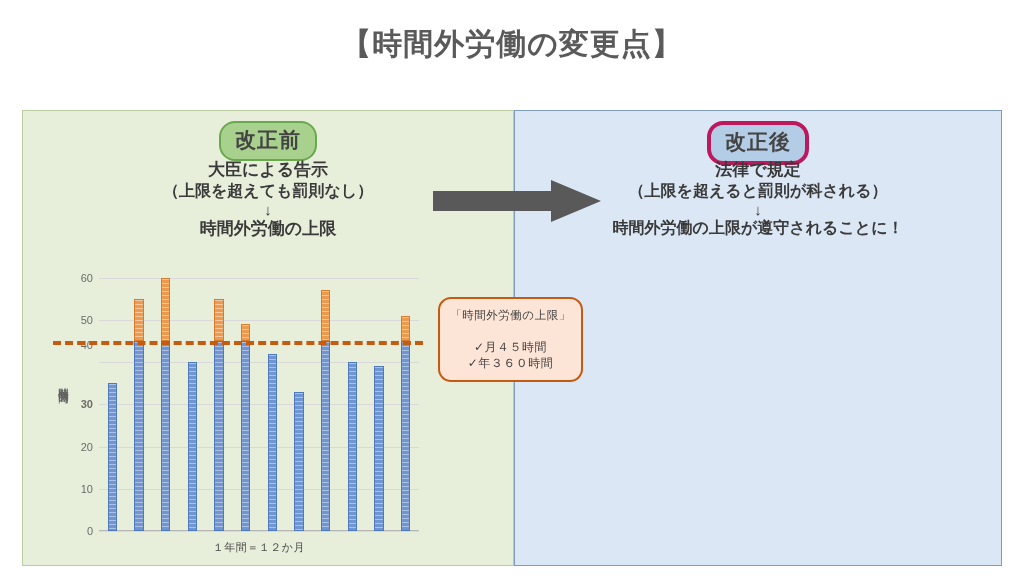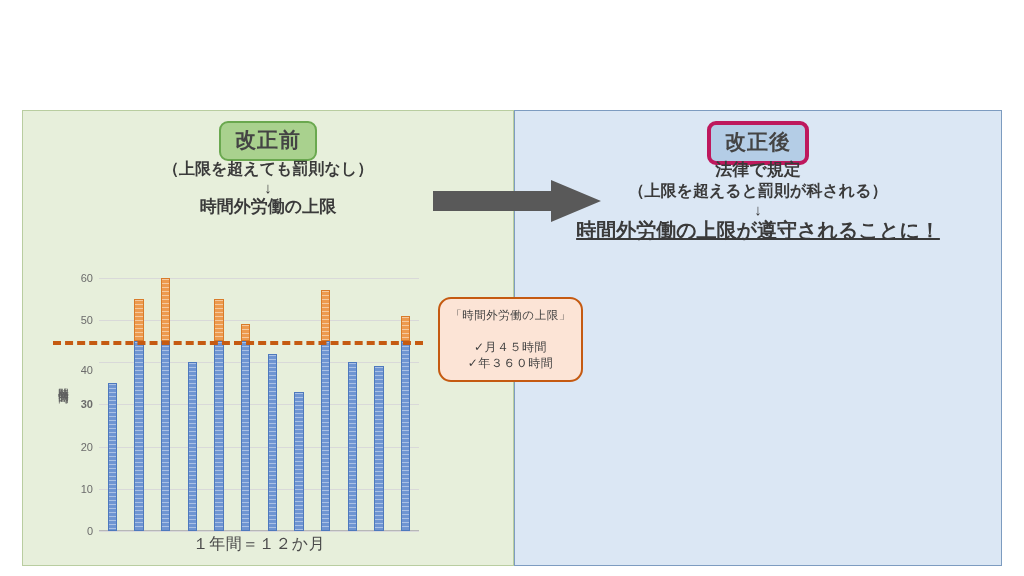--- a/index.html
+++ b/index.html
@@ -21,39 +21,39 @@
 
   
   .panel { position: absolute; top: 110px; height: 456px; }
   .panel-left  { left: 22px;  width: 492px; background: #e7efdb; border: 1px solid #b9cda0; }
   .panel-right { left: 514px; width: 488px; background: #dbe7f4; border: 1px solid #7d9cc0; }
 
   
   .badge {
     position: absolute; top: 10px;
     padding: 3px 14px 5px 14px;
-    border-radius: 9px;
+    border-radius: 16px;
     font-size: 21px; font-weight: bold; color: #444;
     letter-spacing: 1px;
     white-space: nowrap;
   }
   .badge-before { left: 50%; transform: translateX(-50%); background: #a9d18e; border: 2px solid #6aa84f; }
   .badge-after  { left: 50%; transform: translateX(-50%); background: #b4cde6; border: 4px solid #be185d; }
 
   
   .head-block {
     position: absolute; top: 48px; left: 0; width: 100%;
     text-align: center; color: #3a3a3a; font-weight: bold;
     line-height: 1.28;
   }
   .head-line-1 { font-size: 17px; }
   .head-line-2 { font-size: 16px; }
   .head-arrow  { font-size: 15px; line-height: 1.0; margin: 1px 0 1px 0; }
   .head-line-3 { font-size: 17px; }
-  .panel-right .head-line-3 { font-size: 20px; text-decoration: underline; }
+  .panel-right .head-line-3 { font-size: 16px; }
 
   
   .big-arrow {
     position: absolute; left: 433px; top: 180px;
     width: 168px; height: 42px;
   }
 
   
   .chart { position: absolute; }
   .chart-left  { left: 30px;  top: 150px; width: 370px; height: 300px; }
@@ -73,21 +73,21 @@
   .ytick {
     position: absolute; right: calc(100% + 6px);
     transform: translateY(-50%);
     font-size: 11px; color: #6b6b6b; white-space: nowrap;
   }
   .axis-base {
     position: absolute; left: 0; right: 0; bottom: 0; height: 1px; background: #b7b7b7;
   }
   .x-axis-title {
     position: absolute; left: 0; right: 0; bottom: -24px;
-    text-align: center; font-size: 16px; color: #4a4a4a; letter-spacing: .5px;
+    text-align: center; font-size: 11px; color: #4a4a4a; letter-spacing: .5px;
   }
   .barwrap { position: absolute; bottom: 0; }
   .bar-blue {
     position: absolute; bottom: 0; left: 0; right: 0;
     background:
       repeating-linear-gradient(to bottom,
         rgba(255,255,255,.42) 0px, rgba(255,255,255,.42) 1px,
         rgba(255,255,255,0) 1px, rgba(255,255,255,0) 4px),
       #6f95d2;
     border: 1px solid #4e79bd;
@@ -118,44 +118,46 @@
     color: #3f3f3f;
   }
   .callout-title { font-size: 11.5px; letter-spacing: .5px; margin-bottom: 16px; }
   .callout-item  { font-size: 12px; letter-spacing: .5px; line-height: 1.35; }
 </style>
 </head>
 <body>
 
 <div id="root">
 
+  <div class="title">【時間外労働の変更点】</div>
 
   <div class="panel panel-left">
     <div class="badge badge-before">改正前</div>
     <div class="head-block">
+      <div class="head-line-1">大臣による告示</div>
       <div class="head-line-2">（上限を超えても罰則なし）</div>
       <div class="head-arrow">↓</div>
       <div class="head-line-3">時間外労働の上限</div>
     </div>
 
     <div class="chart chart-left">
       <div class="y-axis-title">時間外労働時間</div>
       <div class="plot" id="plot-left">
         <div class="axis-base"></div>
         <div class="x-axis-title">１年間＝１２か月</div>
       <div class="gridline" style="top: 266px;"></div>
           <div class="ytick" style="top: 266px;">0</div>
           <div class="gridline" style="top: 223.778px;"></div>
           <div class="ytick" style="top: 223.778px;">10</div>
           <div class="gridline" style="top: 181.556px;"></div>
           <div class="ytick" style="top: 181.556px;">20</div>
           <div class="gridline" style="top: 139.333px;"></div>
           <div class="ytick" style="top: 139.333px; font-weight: bold;">30</div>
           <div class="gridline" style="top: 97.1111px;"></div>
-          <div class="ytick" style="top: 105px; text-align: right;">40</div>
+          <div class="ytick" style="top: 80px; text-align: right;">40</div>
           <div class="gridline" style="top: 54.8889px;"></div>
           <div class="ytick" style="top: 54.8889px;">50</div>
           <div class="gridline" style="top: 12.6667px;"></div>
           <div class="ytick" style="top: 12.6667px;">60</div>
           <div class="barwrap" style="left: 8.8px; width: 9.06667px; height: 266px;">
             <div class="bar-blue" style="height: 147.778px;"></div>
           </div>
           <div class="barwrap" style="left: 35.4667px; width: 9.06667px; height: 266px;">
             <div class="bar-blue" style="height: 190px;"></div>
             <div class="bar-orange" style="bottom: 190px; height: 42.2222px;"></div>

